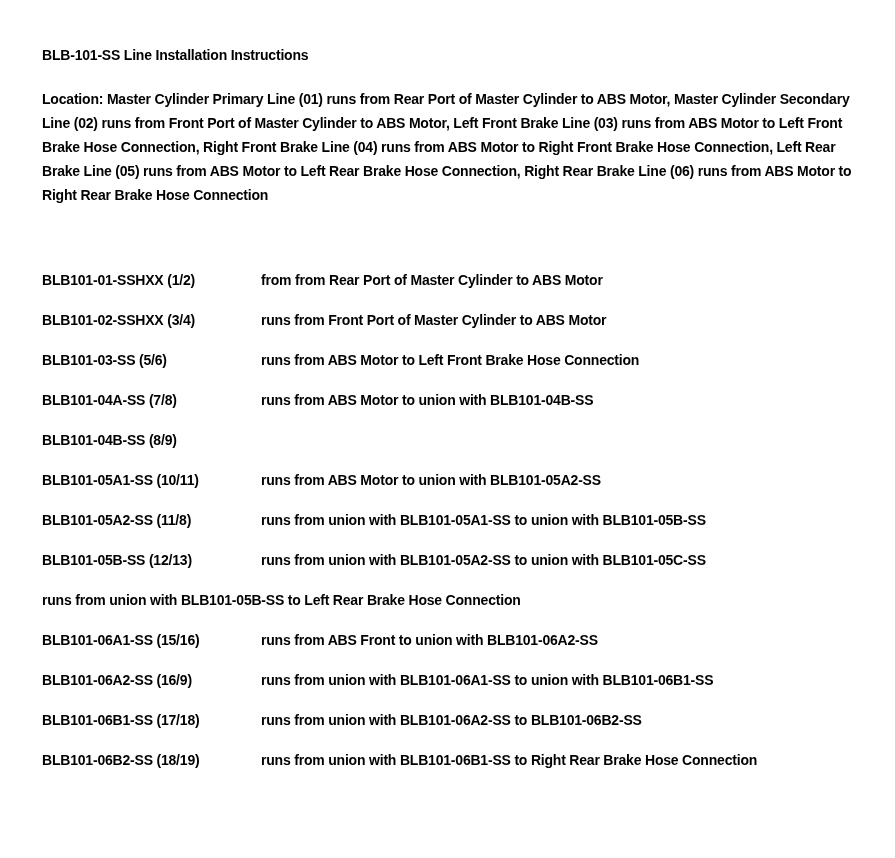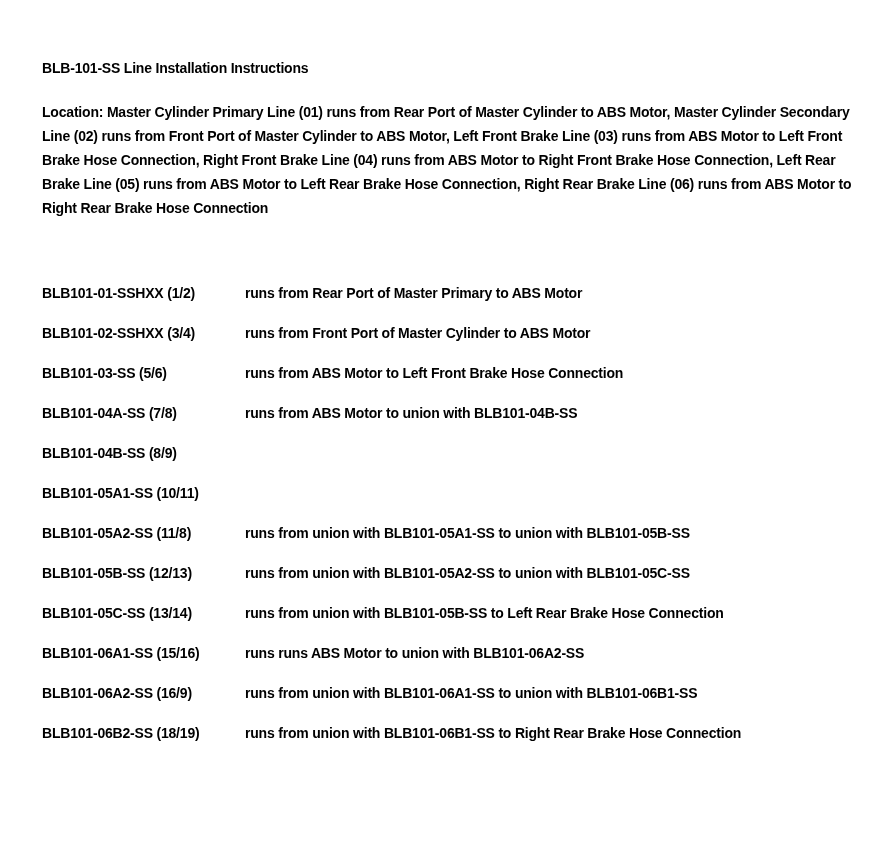--- a/index.html
+++ b/index.html
@@ -14,61 +14,62 @@
     font-family: "Liberation Sans", sans-serif;
     font-weight: bold;
     color: #000000;
     font-size: 14px;
     letter-spacing: -0.2px;
   }
   .page {
     box-sizing: border-box;
     width: 895px;
     height: 858px;
-    padding: 58px 42px 0 42px;
+    padding: 45px 42px 0 42px;
   }
   .doc-title {
     font-size: 14px;
     line-height: 20px;
     margin: 0;
   }
   .location-paragraph {
     margin: 22px 0 0 0;
     max-width: 812px;
     line-height: 24px;
   }
   .line-list {
     margin-top: 63px;
   }
   .line-row {
     display: flex;
     align-items: flex-start;
     line-height: 20px;
     margin-bottom: 20px;
+    gap: 16px;
   }
   .line-code {
     flex: 0 0 203px;
   }
   .line-desc {
     flex: 1 1 auto;
   }
 </style>
 </head>
 <body>
 
 <div class="page">
 
   <h1 class="doc-title">BLB-101-SS Line Installation Instructions</h1>
 
   <p class="location-paragraph">Location: Master Cylinder Primary Line (01) runs from Rear Port of Master Cylinder to ABS Motor, Master Cylinder Secondary Line (02) runs from Front Port of Master Cylinder to ABS Motor, Left Front Brake Line (03) runs from ABS Motor to Left Front Brake Hose Connection, Right Front Brake Line (04) runs from ABS Motor to Right Front Brake Hose Connection, Left Rear Brake Line (05) runs from ABS Motor to Left Rear Brake Hose Connection, Right Rear Brake Line (06) runs from ABS Motor to Right Rear Brake Hose Connection</p>
 
   <div class="line-list">
     <div class="line-row">
       <span class="line-code">BLB101-01-SSHXX (1/2)</span>
-      <span class="line-desc">runs from Rear Port of Master Primary to ABS Motor</span>
+      <span class="line-desc">from from Rear Port of Master Cylinder to ABS Motor</span>
     </div>
 
     <div class="line-row">
       <span class="line-code">BLB101-02-SSHXX (3/4)</span>
       <span class="line-desc">runs from Front Port of Master Cylinder to ABS Motor</span>
     </div>
 
     <div class="line-row">
       <span class="line-code">BLB101-03-SS (5/6)</span>
       <span class="line-desc">runs from ABS Motor to Left Front Brake Hose Connection</span>
@@ -78,47 +79,51 @@
       <span class="line-code">BLB101-04A-SS (7/8)</span>
       <span class="line-desc">runs from ABS Motor to union with BLB101-04B-SS</span>
     </div>
 
     <div class="line-row">
       <span class="line-code">BLB101-04B-SS (8/9)</span>
     </div>
 
     <div class="line-row">
       <span class="line-code">BLB101-05A1-SS (10/11)</span>
+      <span class="line-desc">runs from ABS Motor to union with BLB101-05A2-SS</span>
     </div>
 
     <div class="line-row">
       <span class="line-code">BLB101-05A2-SS (11/8)</span>
       <span class="line-desc">runs from union with BLB101-05A1-SS to union with BLB101-05B-SS</span>
     </div>
 
     <div class="line-row">
       <span class="line-code">BLB101-05B-SS (12/13)</span>
       <span class="line-desc">runs from union with BLB101-05A2-SS to union with BLB101-05C-SS</span>
     </div>
 
     <div class="line-row">
-      <span class="line-code">BLB101-05C-SS (13/14)</span>
       <span class="line-desc">runs from union with BLB101-05B-SS to Left Rear Brake Hose Connection</span>
     </div>
 
     <div class="line-row">
       <span class="line-code">BLB101-06A1-SS (15/16)</span>
-      <span class="line-desc">runs runs ABS Motor to union with BLB101-06A2-SS</span>
+      <span class="line-desc">runs from ABS Front to union with BLB101-06A2-SS</span>
     </div>
 
     <div class="line-row">
       <span class="line-code">BLB101-06A2-SS (16/9)</span>
       <span class="line-desc">runs from union with BLB101-06A1-SS to union with BLB101-06B1-SS</span>
     </div>
 
+    <div class="line-row">
+      <span class="line-code">BLB101-06B1-SS (17/18)</span>
+      <span class="line-desc">runs from union with BLB101-06A2-SS to BLB101-06B2-SS</span>
+    </div>
 
     <div class="line-row">
       <span class="line-code">BLB101-06B2-SS (18/19)</span>
       <span class="line-desc">runs from union with BLB101-06B1-SS to Right Rear Brake Hose Connection</span>
     </div>
   </div>
 
 </div>
 
 </body></html>

